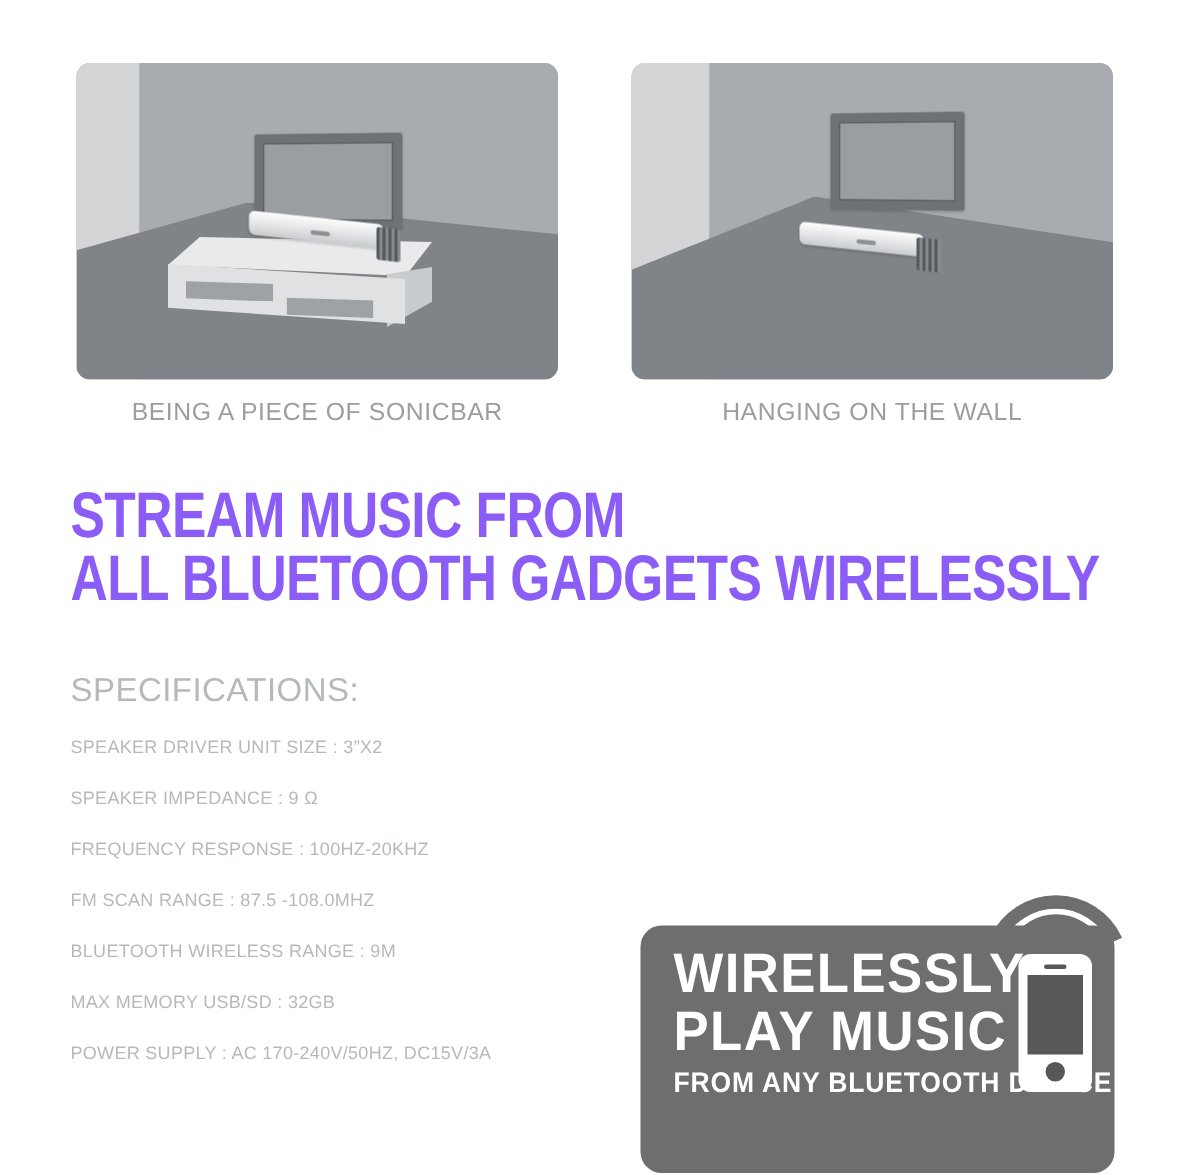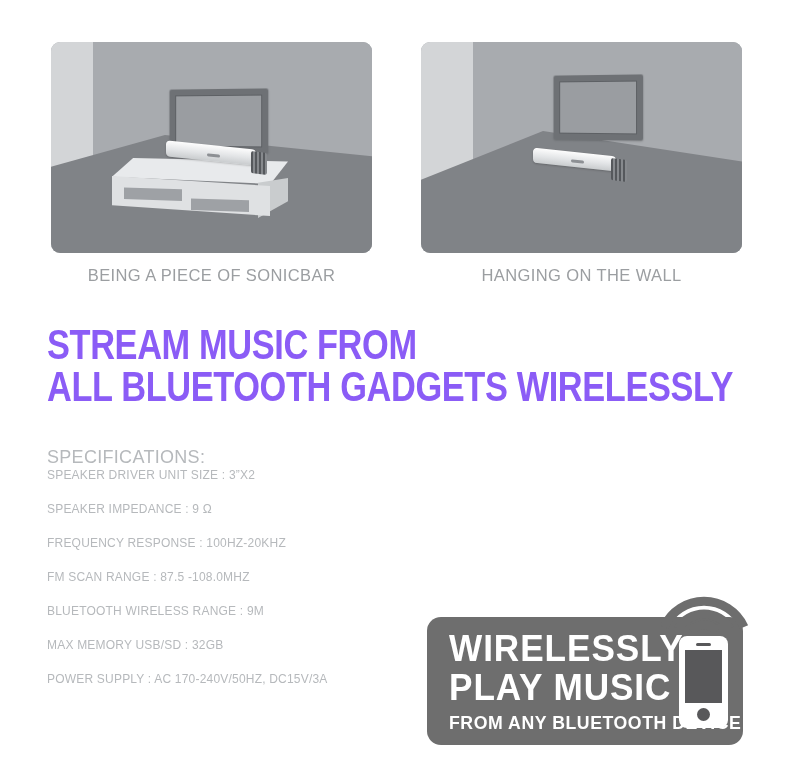--- a/index.html
+++ b/index.html
@@ -182,40 +182,41 @@
   }
 
   
   #specs {
     position: absolute;
     left: 47px;
     top: 447px;
     width: 420px;
   }
   #specs-title {
-    font-size: 18px;
+    font-size: 22px;
     color: #b6b9bc;
     letter-spacing: .3px;
+    margin-bottom: 18px;
     white-space: nowrap;
   }
   .spec-row {
     font-size: 12px;
     color: #b6b9bc;
     letter-spacing: .2px;
     margin-bottom: 20px;
     white-space: nowrap;
   }
 
   
   #badge {
     position: absolute;
     left: 427px;
     top: 617px;
     width: 316px;
-    height: 128px;
+    height: 165px;
     background: #6e6e6e;
     border-radius: 14px;
   }
   #badge-text {
     position: absolute;
     left: 22px;
     top: 12px;
     width: 238px;
     color: #ffffff;
   }

